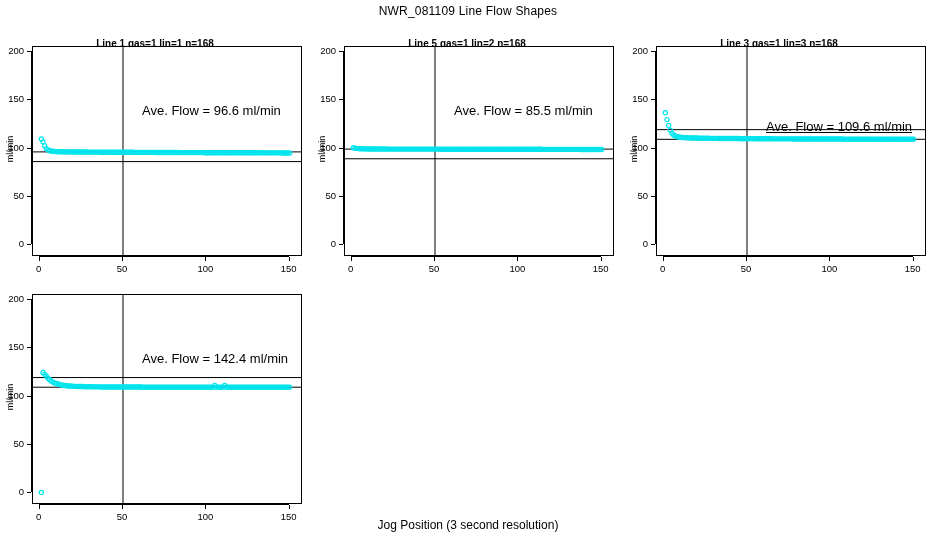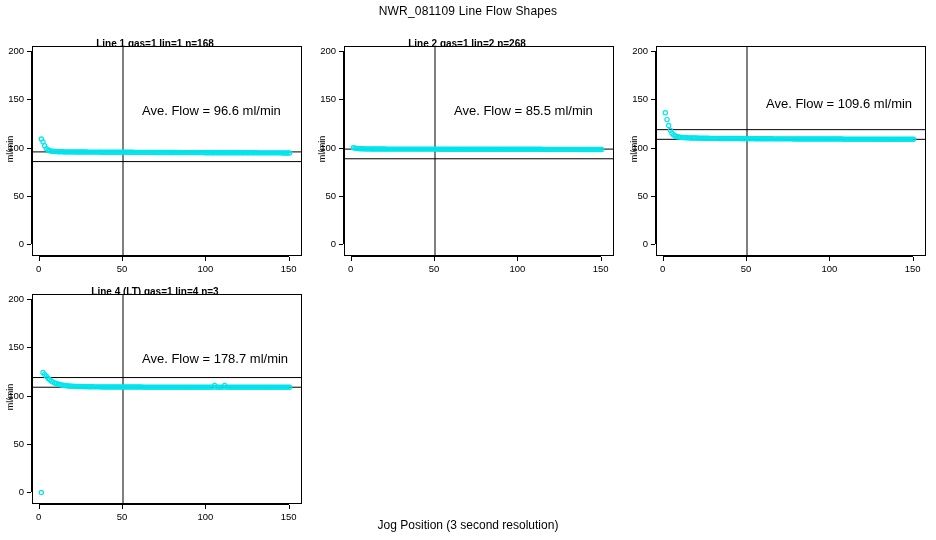--- a/index.html
+++ b/index.html
@@ -274,21 +274,21 @@
     <div class="tick-mark" style="left: 122px; top: 231px; width: 1px; height: 4px;"></div>
     <div class="tick-label-x" style="left: 102px; top: 237px; width: 40px;">50</div>
     <div class="tick-mark" style="left: 205.333px; top: 231px; width: 1px; height: 4px;"></div>
     <div class="tick-label-x" style="left: 185.333px; top: 237px; width: 40px;">100</div>
     <div class="tick-mark" style="left: 288.667px; top: 231px; width: 1px; height: 4px;"></div>
     <div class="tick-label-x" style="left: 268.667px; top: 237px; width: 40px;">150</div>
     <div class="ylabel" style="left: -20px; top: 118px; width: 60px; text-align: center;">ml/min</div>
   </div>
 
 <div class="panel" id="panel-1" style="left:312px; top:26px; width:310px; height:250px;">
-  <div class="panel-title">Line 2 gas=1 lin=2 n=268</div>
+  <div class="panel-title">Line 5 gas=1 lin=2 n=168</div>
 <div class="plot-box" style="left: 32px; top: 20px; width: 270px; height: 210px;">
       <svg class="series" width="270" height="210">
         <line x1="0" x2="270" y1="102.09677419354837" y2="102.09677419354837" stroke="#000000" stroke-width="1"></line>
         <line x1="0" x2="270" y1="111.7741935483871" y2="111.7741935483871" stroke="#000000" stroke-width="1"></line>
         <line y1="0" y2="210" x1="90" x2="90" stroke="#000000" stroke-width="1"></line>
         <circle cx="8.333333333333332" cy="100.64516129032259" r="2.1" fill="none" stroke="#00e5ee" stroke-width="1.2"></circle>
         <circle cx="10" cy="101.12903225806451" r="2.1" fill="none" stroke="#00e5ee" stroke-width="1.2"></circle>
         <circle cx="11.666666666666666" cy="101.41935483870968" r="2.1" fill="none" stroke="#00e5ee" stroke-width="1.2"></circle>
         <circle cx="13.333333333333332" cy="101.61290322580645" r="2.1" fill="none" stroke="#00e5ee" stroke-width="1.2"></circle>
         <circle cx="15" cy="101.70967741935485" r="2.1" fill="none" stroke="#00e5ee" stroke-width="1.2"></circle>
@@ -457,20 +457,21 @@
     <div class="tick-mark" style="left: 122px; top: 231px; width: 1px; height: 4px;"></div>
     <div class="tick-label-x" style="left: 102px; top: 237px; width: 40px;">50</div>
     <div class="tick-mark" style="left: 205.333px; top: 231px; width: 1px; height: 4px;"></div>
     <div class="tick-label-x" style="left: 185.333px; top: 237px; width: 40px;">100</div>
     <div class="tick-mark" style="left: 288.667px; top: 231px; width: 1px; height: 4px;"></div>
     <div class="tick-label-x" style="left: 268.667px; top: 237px; width: 40px;">150</div>
     <div class="ylabel" style="left: -20px; top: 118px; width: 60px; text-align: center;">ml/min</div>
   </div>
 
 <div class="panel" id="panel-2" style="left:624px; top:26px; width:310px; height:250px;">
+  <div class="panel-title">Line 3 gas=1 lin=3 n=168</div>
 <div class="plot-box" style="left: 32px; top: 20px; width: 270px; height: 210px;">
       <svg class="series" width="270" height="210">
         <line x1="0" x2="270" y1="82.64516129032258" y2="82.64516129032258" stroke="#000000" stroke-width="1"></line>
         <line x1="0" x2="270" y1="92.3225806451613" y2="92.3225806451613" stroke="#000000" stroke-width="1"></line>
         <line y1="0" y2="210" x1="90" x2="90" stroke="#000000" stroke-width="1"></line>
         <circle cx="8.333333333333332" cy="65.80645161290323" r="2.1" fill="none" stroke="#00e5ee" stroke-width="1.2"></circle>
         <circle cx="10" cy="72.5806451612903" r="2.1" fill="none" stroke="#00e5ee" stroke-width="1.2"></circle>
         <circle cx="11.666666666666666" cy="78.38709677419357" r="2.1" fill="none" stroke="#00e5ee" stroke-width="1.2"></circle>
         <circle cx="13.333333333333332" cy="83.2258064516129" r="2.1" fill="none" stroke="#00e5ee" stroke-width="1.2"></circle>
         <circle cx="15" cy="86.12903225806451" r="2.1" fill="none" stroke="#00e5ee" stroke-width="1.2"></circle>
@@ -614,21 +615,21 @@
         <circle cx="245" cy="92.22580645161291" r="2.1" fill="none" stroke="#00e5ee" stroke-width="1.2"></circle>
         <circle cx="246.66666666666666" cy="92.22580645161291" r="2.1" fill="none" stroke="#00e5ee" stroke-width="1.2"></circle>
         <circle cx="248.33333333333331" cy="92.3225806451613" r="2.1" fill="none" stroke="#00e5ee" stroke-width="1.2"></circle>
         <circle cx="250" cy="92.3225806451613" r="2.1" fill="none" stroke="#00e5ee" stroke-width="1.2"></circle>
         <circle cx="251.66666666666669" cy="92.3225806451613" r="2.1" fill="none" stroke="#00e5ee" stroke-width="1.2"></circle>
         <circle cx="253.33333333333331" cy="92.3225806451613" r="2.1" fill="none" stroke="#00e5ee" stroke-width="1.2"></circle>
         <circle cx="255" cy="92.3225806451613" r="2.1" fill="none" stroke="#00e5ee" stroke-width="1.2"></circle>
         <circle cx="256.6666666666667" cy="92.3225806451613" r="2.1" fill="none" stroke="#00e5ee" stroke-width="1.2"></circle>
       </svg>
     </div>
-    <div class="annotation" style="left: 142px; top: 70px;">Ave. Flow =  109.6  ml/min</div>
+    <div class="annotation" style="left: 142px; top: 93px; text-decoration: underline;">Ave. Flow =  109.6  ml/min</div>
     <div class="axis-line" style="left: 31px; top: 24.8387px; width: 1px; height: 193.548px;"></div>
     <div class="tick-mark" style="left: 27px; top: 218.387px; width: 4px; height: 1px;"></div>
     <div class="tick-label-y" style="left: -2px; top: 212.387px; width: 26px;">0</div>
     <div class="tick-mark" style="left: 27px; top: 170px; width: 4px; height: 1px;"></div>
     <div class="tick-label-y" style="left: -2px; top: 164px; width: 26px;">50</div>
     <div class="tick-mark" style="left: 27px; top: 121.613px; width: 4px; height: 1px;"></div>
     <div class="tick-label-y" style="left: -2px; top: 115.613px; width: 26px;">100</div>
     <div class="tick-mark" style="left: 27px; top: 73.2258px; width: 4px; height: 1px;"></div>
     <div class="tick-label-y" style="left: -2px; top: 67.2258px; width: 26px;">150</div>
     <div class="tick-mark" style="left: 27px; top: 24.8387px; width: 4px; height: 1px;"></div>
@@ -639,21 +640,20 @@
     <div class="tick-mark" style="left: 122px; top: 231px; width: 1px; height: 4px;"></div>
     <div class="tick-label-x" style="left: 102px; top: 237px; width: 40px;">50</div>
     <div class="tick-mark" style="left: 205.333px; top: 231px; width: 1px; height: 4px;"></div>
     <div class="tick-label-x" style="left: 185.333px; top: 237px; width: 40px;">100</div>
     <div class="tick-mark" style="left: 288.667px; top: 231px; width: 1px; height: 4px;"></div>
     <div class="tick-label-x" style="left: 268.667px; top: 237px; width: 40px;">150</div>
     <div class="ylabel" style="left: -20px; top: 118px; width: 60px; text-align: center;">ml/min</div>
   </div>
 
 <div class="panel" id="panel-3" style="left:0px; top:274px; width:310px; height:250px;">
-  <div class="panel-title">Line 4 (LT) gas=1 lin=4 n=3</div>
 <div class="plot-box" style="left: 32px; top: 20px; width: 270px; height: 210px;">
       <svg class="series" width="270" height="210">
         <line x1="0" x2="270" y1="82.54838709677422" y2="82.54838709677422" stroke="#000000" stroke-width="1"></line>
         <line x1="0" x2="270" y1="92.22580645161291" y2="92.22580645161291" stroke="#000000" stroke-width="1"></line>
         <line y1="0" y2="210" x1="90" x2="90" stroke="#000000" stroke-width="1"></line>
         <circle cx="8.333333333333332" cy="197.41935483870967" r="2.1" fill="none" stroke="#00e5ee" stroke-width="1.2"></circle>
         <circle cx="10" cy="77.41935483870967" r="2.1" fill="none" stroke="#00e5ee" stroke-width="1.2"></circle>
         <circle cx="11.666666666666666" cy="79.35483870967744" r="2.1" fill="none" stroke="#00e5ee" stroke-width="1.2"></circle>
         <circle cx="13.333333333333332" cy="81.29032258064515" r="2.1" fill="none" stroke="#00e5ee" stroke-width="1.2"></circle>
         <circle cx="15" cy="83.2258064516129" r="2.1" fill="none" stroke="#00e5ee" stroke-width="1.2"></circle>
@@ -797,21 +797,21 @@
         <circle cx="245" cy="92.12903225806451" r="2.1" fill="none" stroke="#00e5ee" stroke-width="1.2"></circle>
         <circle cx="246.66666666666666" cy="92.12903225806451" r="2.1" fill="none" stroke="#00e5ee" stroke-width="1.2"></circle>
         <circle cx="248.33333333333331" cy="92.12903225806451" r="2.1" fill="none" stroke="#00e5ee" stroke-width="1.2"></circle>
         <circle cx="250" cy="92.12903225806451" r="2.1" fill="none" stroke="#00e5ee" stroke-width="1.2"></circle>
         <circle cx="251.66666666666669" cy="92.12903225806451" r="2.1" fill="none" stroke="#00e5ee" stroke-width="1.2"></circle>
         <circle cx="253.33333333333331" cy="92.12903225806451" r="2.1" fill="none" stroke="#00e5ee" stroke-width="1.2"></circle>
         <circle cx="255" cy="92.12903225806451" r="2.1" fill="none" stroke="#00e5ee" stroke-width="1.2"></circle>
         <circle cx="256.6666666666667" cy="92.12903225806451" r="2.1" fill="none" stroke="#00e5ee" stroke-width="1.2"></circle>
       </svg>
     </div>
-    <div class="annotation" style="left: 142px; top: 77px;">Ave. Flow =  178.7  ml/min</div>
+    <div class="annotation" style="left: 142px; top: 77px;">Ave. Flow =  142.4  ml/min</div>
     <div class="axis-line" style="left: 31px; top: 24.8387px; width: 1px; height: 193.548px;"></div>
     <div class="tick-mark" style="left: 27px; top: 218.387px; width: 4px; height: 1px;"></div>
     <div class="tick-label-y" style="left: -2px; top: 212.387px; width: 26px;">0</div>
     <div class="tick-mark" style="left: 27px; top: 170px; width: 4px; height: 1px;"></div>
     <div class="tick-label-y" style="left: -2px; top: 164px; width: 26px;">50</div>
     <div class="tick-mark" style="left: 27px; top: 121.613px; width: 4px; height: 1px;"></div>
     <div class="tick-label-y" style="left: -2px; top: 115.613px; width: 26px;">100</div>
     <div class="tick-mark" style="left: 27px; top: 73.2258px; width: 4px; height: 1px;"></div>
     <div class="tick-label-y" style="left: -2px; top: 67.2258px; width: 26px;">150</div>
     <div class="tick-mark" style="left: 27px; top: 24.8387px; width: 4px; height: 1px;"></div>

